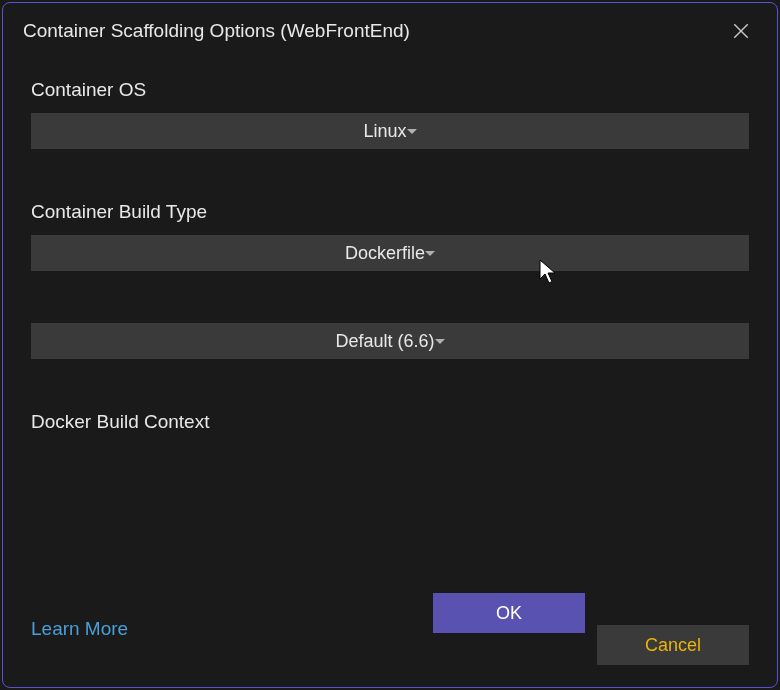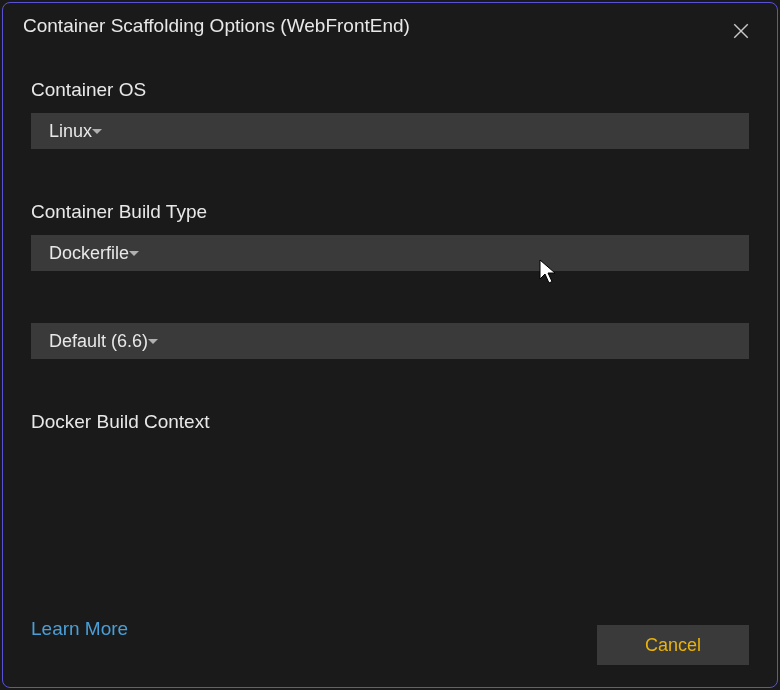--- a/index.html
+++ b/index.html
@@ -20,20 +20,21 @@
       margin: 2px;
       background: #1a1a1a;
       border: 1px solid #5a52d4;
       border-radius: 8px;
       display: flex;
       flex-direction: column;
       position: relative;
     }
     .titlebar {
       display: flex;
+      align-items: center;
       justify-content: space-between;
       padding: 12px 20px 12px 20px;
       height: 56px;
     }
     .title {
       color: #e8e8e8;
       font-size: 19px;
       font-weight: 400;
     }
     .close-btn {
@@ -69,21 +70,21 @@
     .dropdown {
       width: 100%;
       height: 36px;
       background: #3a3a3a;
       border: none;
       color: #e8e8e8;
       font-size: 18px;
       padding: 0 18px;
       display: flex;
       align-items: center;
-      justify-content: flex-start;
+      justify-content: center;
       cursor: pointer;
       position: relative;
     }
     .dropdown-value {
       color: #e8e8e8;
     }
     .chevron {
       width: 0;
       height: 0;
       border-left: 5px solid transparent;
@@ -176,20 +177,21 @@
 
     <div class="field">
       <label class="field-label">Docker Build Context</label>
     </div>
 
   </div>
 
   <div class="footer">
     <a class="learn-more">Learn More</a>
     <div class="buttons">
+      <button class="btn btn-primary">OK</button>
       <button class="btn btn-secondary">Cancel</button>
     </div>
   </div>
 
   <svg class="cursor" viewBox="0 0 20 26">
     <path d="M 1 1 L 1 20 L 6 15 L 10 24 L 13 22.5 L 9 14 L 16 14 Z" fill="white" stroke="black" stroke-width="1"></path>
   </svg>
 </div>
 
 </body></html>

